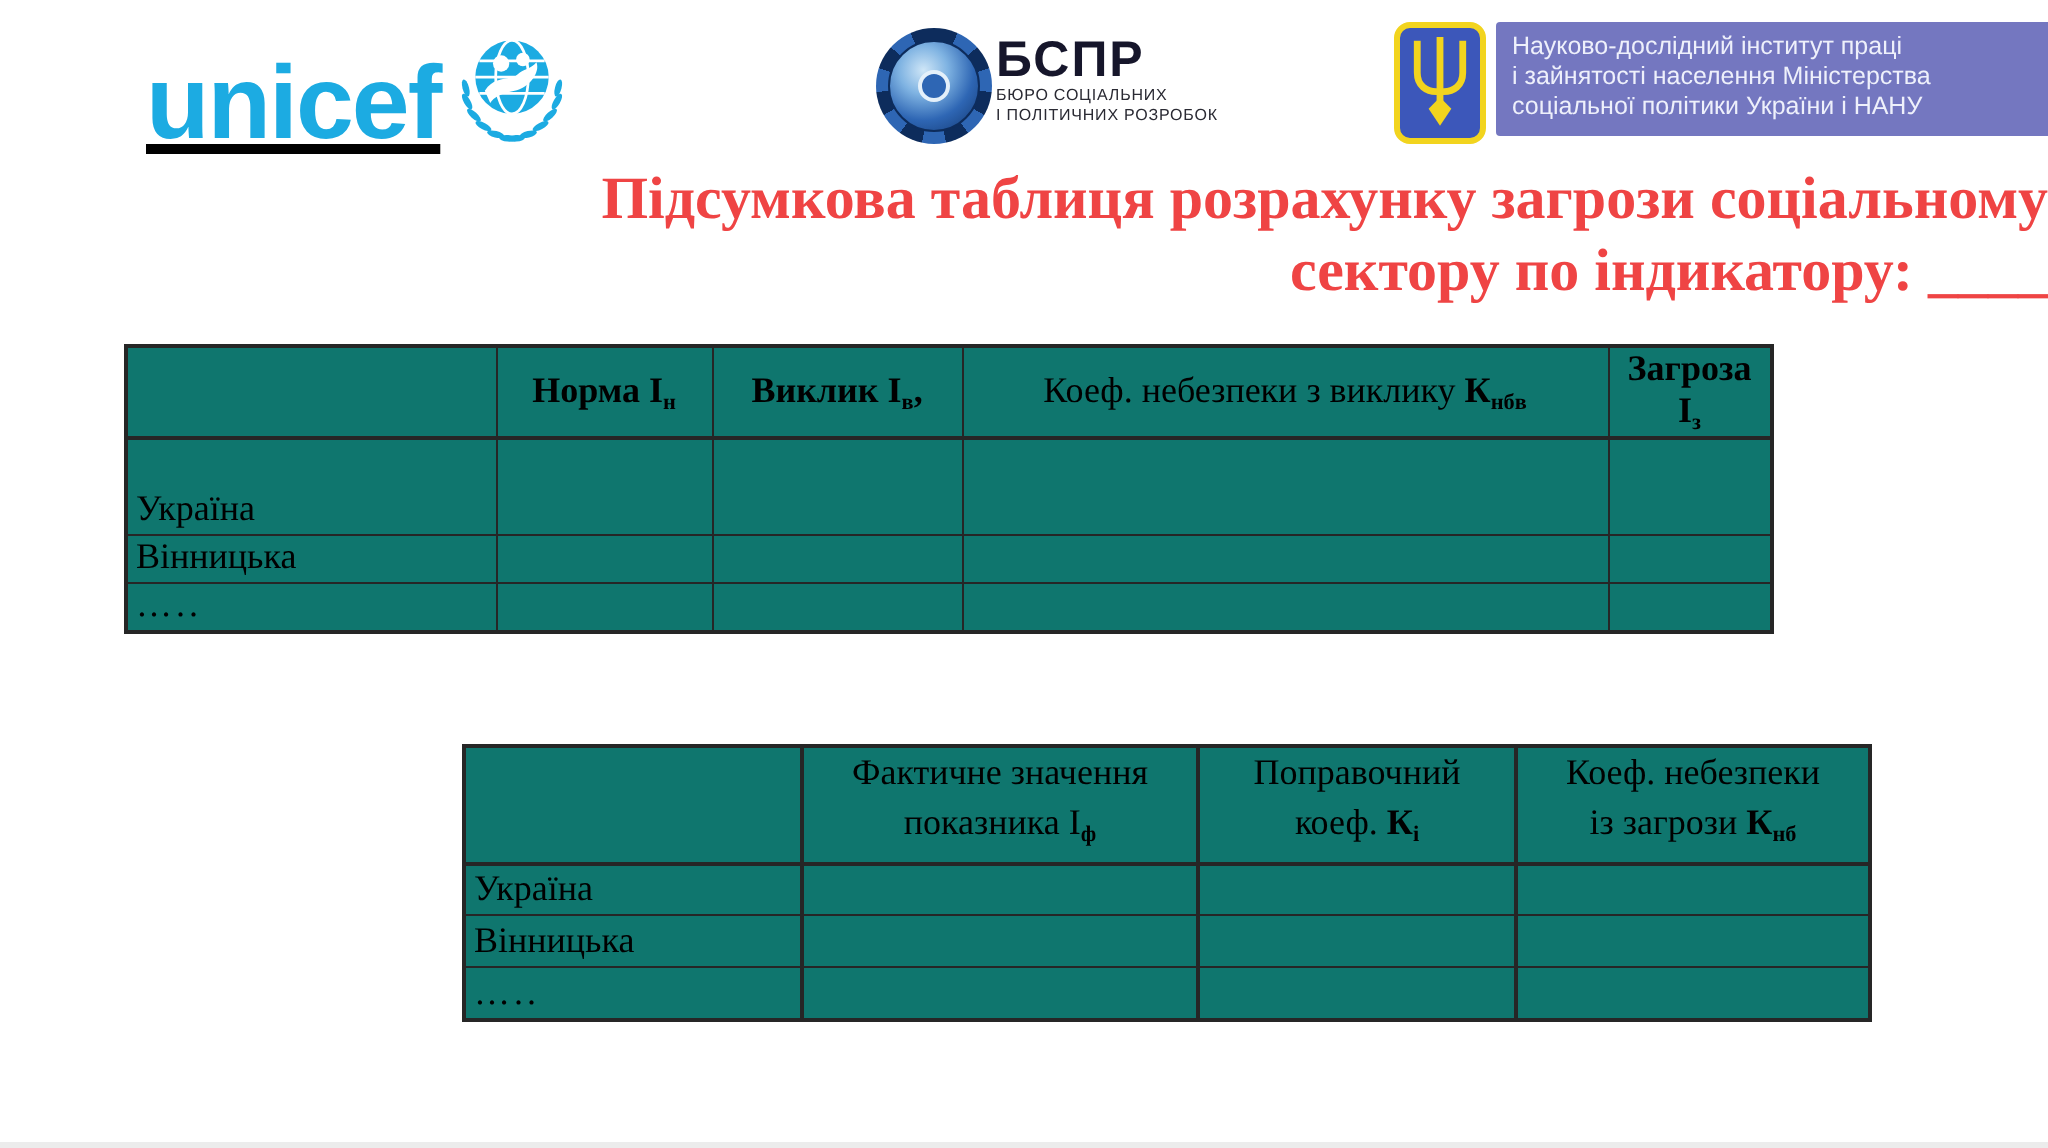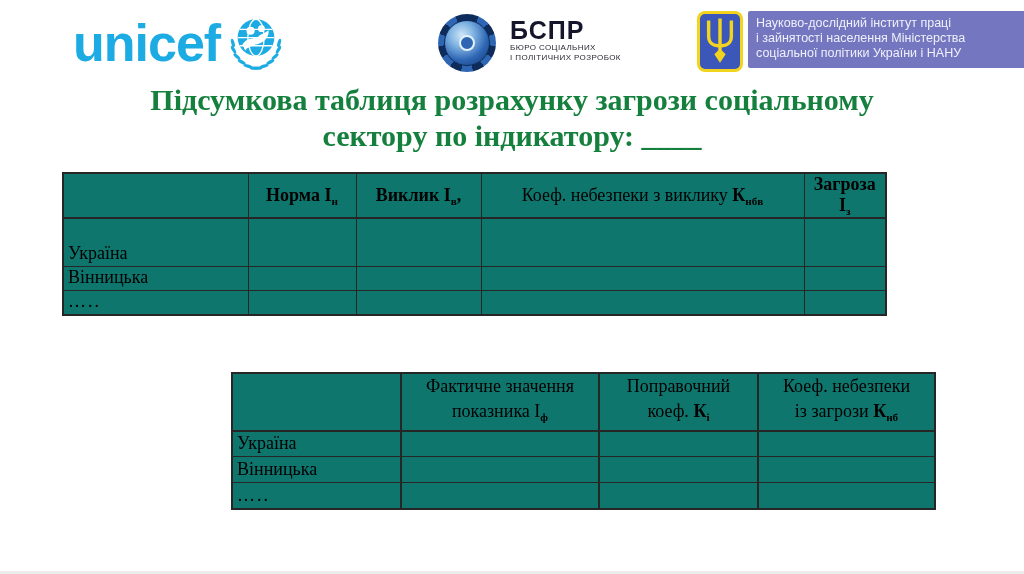--- a/index.html
+++ b/index.html
@@ -3,28 +3,28 @@
 <meta charset="utf-8">
 <style>
   html,body { margin:0; padding:0; background:#888; }
   .slide {
     position:relative; width:1024px; height:574px; background:#ffffff;
     overflow:hidden; font-family:"Liberation Serif", serif; color:#000;
   }
   .slide-edge { position:absolute; left:0; right:0; bottom:0; height:3px; background:#ececec; }
 
   
-  .unicef { position:absolute; left:73px; top:8px; height:70px; display:flex; align-items:center; }
+  .unicef { position:absolute; left:73px; top:8px; height:70px; display:flex; align-items:flex-end;text-decoration:underline; }
   .unicef-word {
     font-family:"Liberation Sans", sans-serif; font-weight:bold; font-size:52px;
     letter-spacing:-1px; line-height:1; color:var(--unicef-blue,#1cabe2);
   }
   .unicef-emblem { margin-left:2px; }
 
-  .bspr { position:absolute; left:438px; top:14px; display:flex; gap:14px; align-items:flex-start; }
+  .bspr { position:absolute; left:438px; top:14px; display:flex; gap:2px; align-items:flex-start; }
   .bspr-globe {
     width:58px; height:58px; border-radius:50%; flex-shrink:0; position:relative;
     background:repeating-conic-gradient(var(--bspr-navy,#0d2c5c) 0deg 24deg, #2e66b4 24deg 48deg);
   }
   .bspr-globe::before { content:''; position:absolute; inset:6px; border-radius:50%; box-sizing:border-box;
     background:radial-gradient(circle at 38% 32%, #cfe6f7 0%, #7fb3e2 30%, #2e66b4 62%, #12376f 100%);
     border:1px solid var(--bspr-navy,#0d2c5c); }
   .bspr-globe::after { content:''; position:absolute; inset:21px; border-radius:50%; box-sizing:border-box;
     background:#2e66b4; border:2px solid #e4f0fa; }
   .bspr-text { font-family:"Liberation Sans", sans-serif; padding-top:3px; }
@@ -39,22 +39,22 @@
   }
   .banner {
     width:296px; height:57px; box-sizing:border-box; border-radius:2px;
     background:var(--banner-bg,#7477c0); color:var(--banner-text,#eef0fb);
     font-family:"Liberation Sans", sans-serif; font-size:12.5px; line-height:15px;
     padding:5px 8px;
   }
 
   
   .title {
-    position:absolute; top:82px; left:0; right:0; margin:0; text-align:center;
-    font-size:30px; line-height:36px; font-weight:bold; color:#15803d;
+    position:absolute; top:82px; left:0; right:0; margin:0; text-align:right;
+    font-size:30px; line-height:36px; font-weight:bold; color:#ef4444;
   }
 
   
   .tbl { position:absolute; border-collapse:collapse; table-layout:fixed; background:#0f766e; }
   .tbl th, .tbl td { padding:0 4px; overflow:hidden; font-weight:normal; }
   .tbl th { text-align:center; vertical-align:middle; white-space:pre-line; }
   .rowlabel { text-align:left; padding-left:5px; }
   .b { font-weight:bold; }
   .sub { font-size:0.62em; vertical-align:-0.32em; }
 

